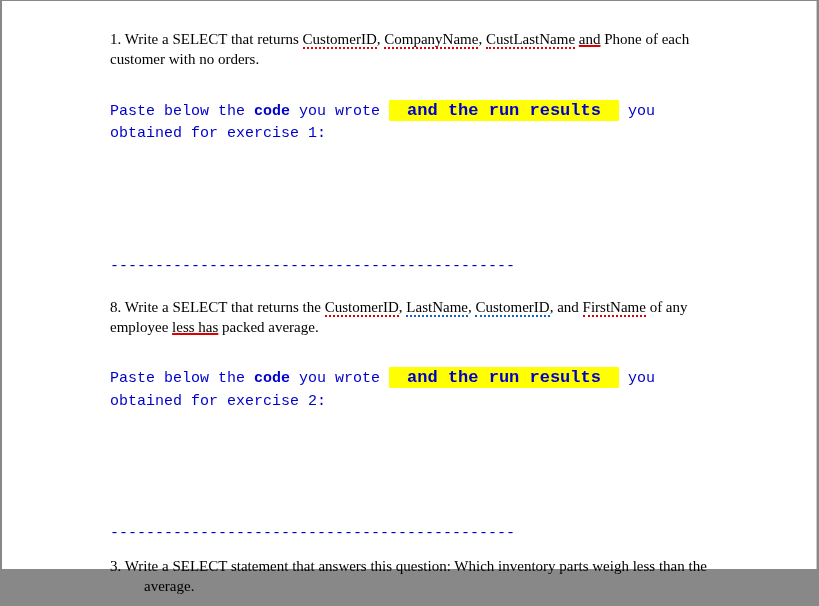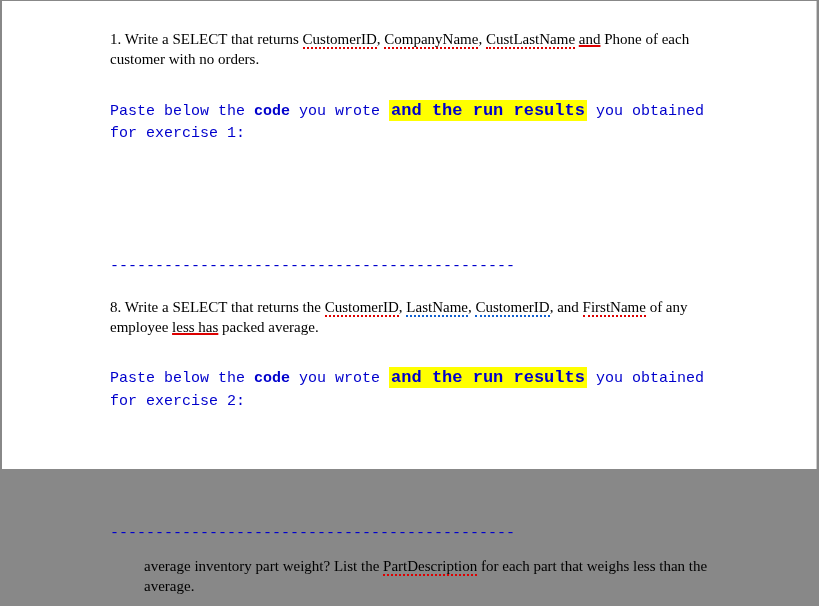--- a/index.html
+++ b/index.html
@@ -9,21 +9,21 @@
     width: 819px;
     height: 606px;
     overflow: hidden;
     font-family: "Times New Roman", Times, serif;
     font-size: 15px;
     color: #000;
   }
   .page {
     background: #fff;
     width: 815px;
-    height: 468px;
+    height: 568px;
     margin: 1px 2px 1px 2px;
     border-right: 1px solid #ccc;
     box-sizing: border-box;
     padding: 28px 96px 0 108px;
     position: relative;
   }
   .para {
     line-height: 1.35;
     margin-bottom: 4px;
   }
@@ -33,21 +33,21 @@
     color: #0000cc;
     line-height: 1.5;
   }
   .mono-bold {
     font-weight: bold;
   }
   .highlight {
     background: #ffff00;
     font-weight: bold;
     font-size: 17px;
-    padding: 1px 2px;
+    padding: 1px 18px;
   }
   .spell-red {
     border-bottom: 2px dotted #d00;
   }
   .spell-blue {
     border-bottom: 2px dotted #1060d0;
     text-align: right;
   }
   .grammar-red {
     text-decoration: underline;
@@ -96,19 +96,17 @@
     <span>Paste below the </span><span class="mono-bold">code</span><span> you wrote </span><span class="highlight">and the run results</span><span> you obtained for exercise 2:</span>
   </div>
 
   <div class="spacer-lg"></div>
 
   <div class="sep">---------------------------------------------</div>
 
   <div style="height:14px;"></div>
 
   <div class="para">
-    <div class="indent">
-      <span>average inventory part weight?   List the </span><span class="spell-red">PartDescription</span><span> for each part that weighs less than the</span>
-    </div>
+    <div>3. Write a SELECT statement that answers this question: Which inventory parts weigh less than the</div>
     <div class="indent">average.</div>
   </div>
 
 </div>
 
 </body></html>

